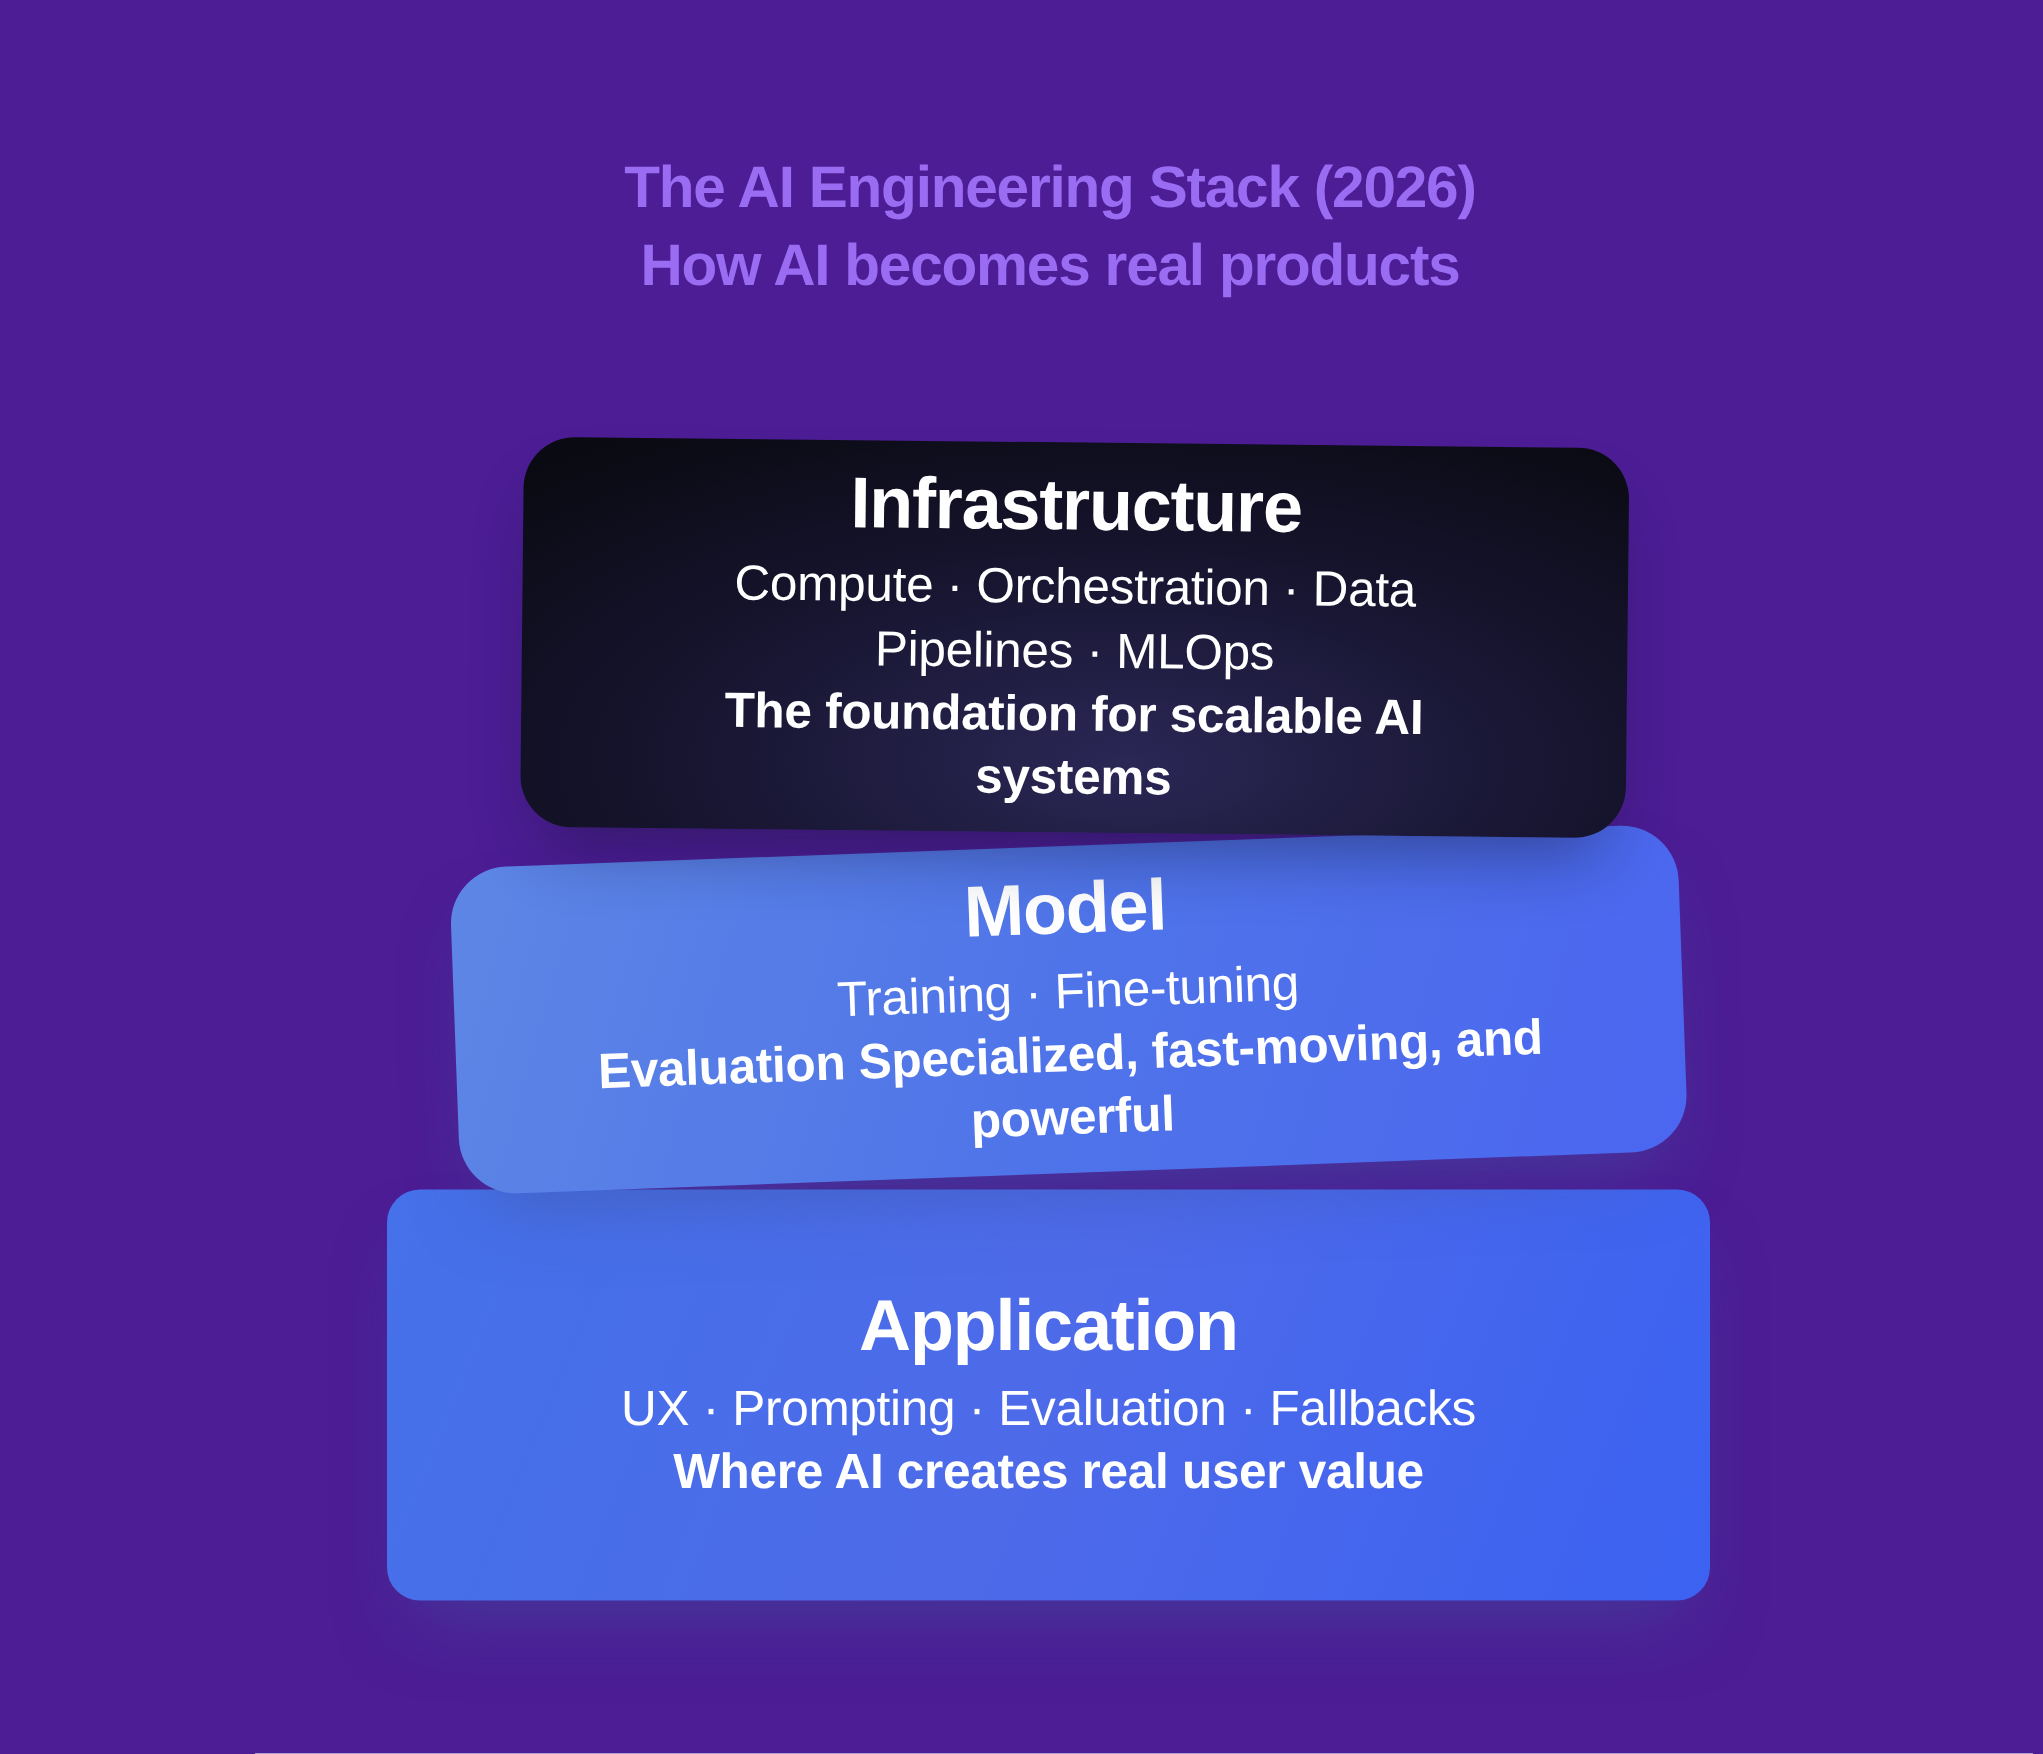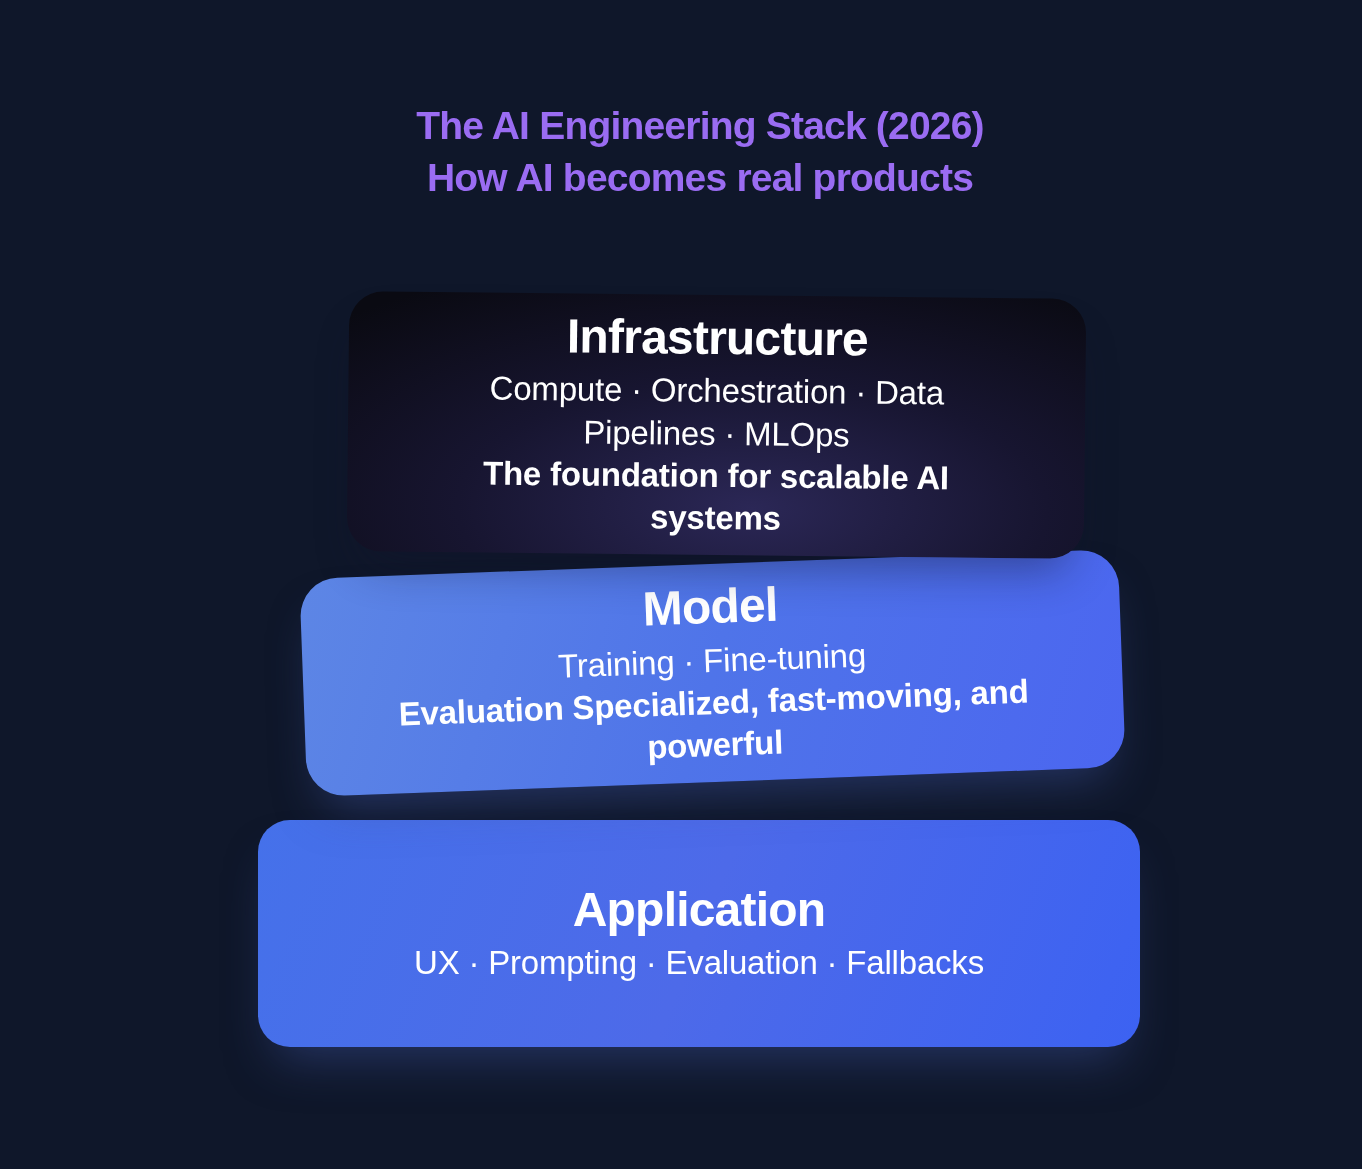--- a/index.html
+++ b/index.html
@@ -4,21 +4,21 @@
 <style>
   html, body {
     margin: 0;
     padding: 0;
     background: #ffffff;
   }
   .canvas {
     position: relative;
     width: 1362px;
     height: 1169px;
-    background: #0f172a;
+    background: #4c1d95;
     overflow: hidden;
     font-family: "Liberation Sans", sans-serif;
   }
   .title {
     position: absolute;
     top: 100px;
     left: 0;
     right: 0;
     transform: translateX(19px);
     text-align: center;
@@ -70,24 +70,24 @@
     width: 819px;
     height: 218px;
     border-radius: 38px;
     transform: rotate(-2.1deg);
     z-index: 2;
     box-shadow: 0 26px 46px -16px rgba(62, 84, 160, 0.5);
   }
   .layer-1 p.tagline { max-width: 680px; }
   .layer-2 {
     left: 258px;
-    top: 820px;
+    top: 793px;
     width: 882px;
-    height: 227px;
-    border-radius: 32px;
+    height: 274px;
+    border-radius: 22px;
     z-index: 1;
     box-shadow: 0 28px 48px -18px rgba(62, 84, 160, 0.5);
   }
   .layer-2 p { max-width: 810px; }
 </style>
 </head>
 <body>
 
 <div class="canvas">
 
@@ -104,15 +104,16 @@
 
   <section class="layer layer-1" style="background: linear-gradient(108deg, rgb(93, 134, 229), rgb(79, 116, 233), rgb(75, 102, 240)); color: rgb(255, 255, 255);">
     <h2>Model</h2>
     <p class="components">Training · Fine-tuning</p>
     <p class="tagline">Evaluation Specialized, fast-moving, and powerful</p>
   </section>
 
   <section class="layer layer-2" style="background: linear-gradient(112deg, rgb(69, 113, 234), rgb(77, 106, 233), rgb(60, 98, 242)); color: rgb(255, 255, 255);">
     <h2>Application</h2>
     <p class="components">UX · Prompting · Evaluation · Fallbacks</p>
+    <p class="tagline">Where AI creates real user value</p>
   </section>
 
 </div>
 
 </body></html>

